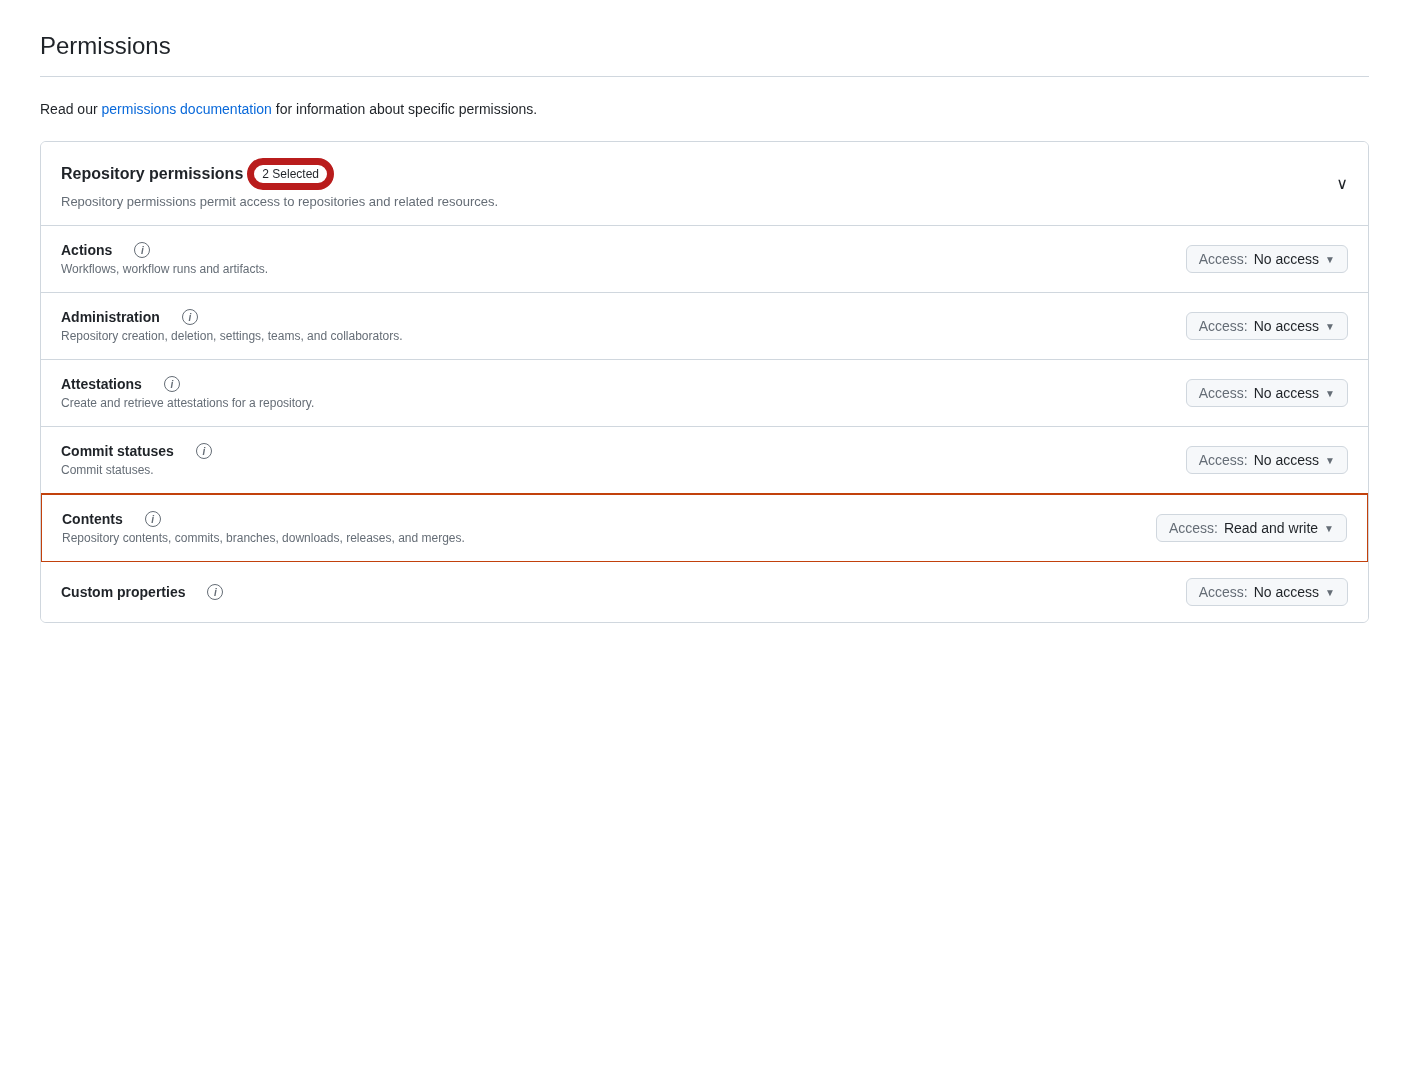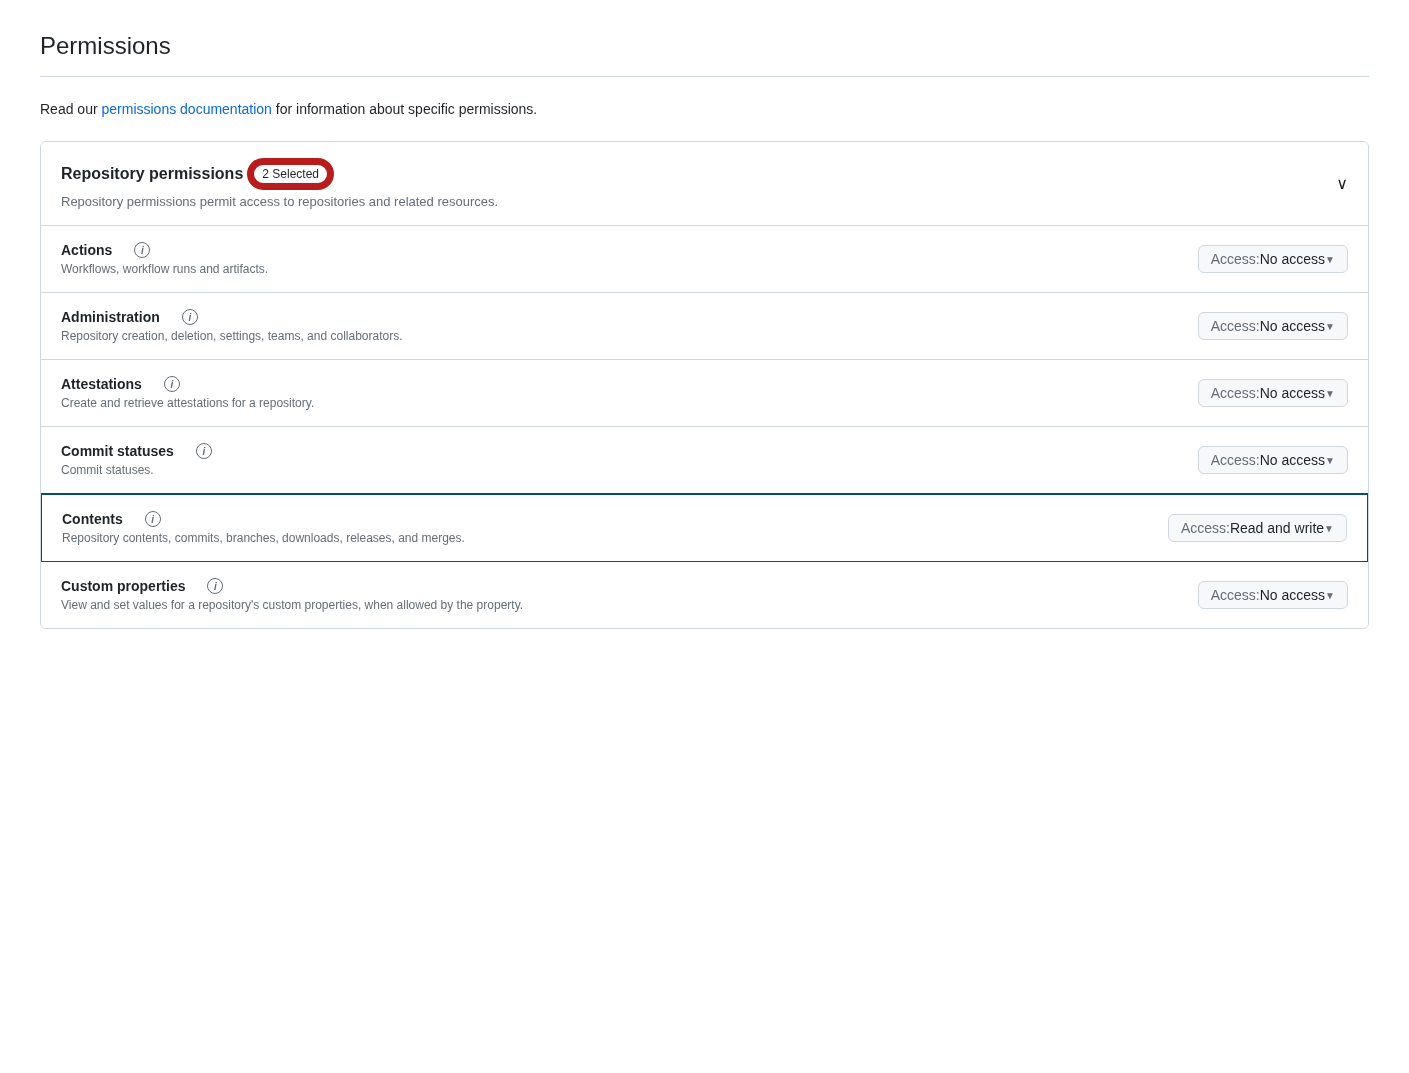--- a/index.html
+++ b/index.html
@@ -97,21 +97,21 @@
       padding: 16px 20px;
       border-bottom: 1px solid #d0d7de;
       background: #ffffff;
     }
 
     .permission-row:last-child {
       border-bottom: none;
     }
 
     .permission-row.highlighted {
-      border: 2px solid #0c4a6e;
+      border: 2px solid #c2410c;
       margin: -1px;
     }
 
     .permission-row-left {
       display: flex;
       flex-direction: column;
       gap: 4px;
     }
 
     .permission-name {
@@ -140,20 +140,21 @@
     }
 
     .permission-desc {
       font-size: 12px;
       color: #656d76;
     }
 
     .access-dropdown {
       display: inline-flex;
       align-items: center;
+      gap: 6px;
       padding: 5px 12px;
       border: 1px solid #d0d7de;
       border-radius: 6px;
       background: #f6f8fa;
       font-size: 14px;
       color: #1f2328;
       cursor: pointer;
       white-space: nowrap;
     }
 
@@ -282,21 +283,20 @@
       <span class="access-value rw">Read and write</span>
       <span class="dropdown-arrow">▼</span>
     </button>
   </div>
       <div class="permission-row">
     <div class="permission-row-left">
       <div class="permission-name">
         <span>Custom properties</span>
         <span class="info-icon" title="More information">i</span>
       </div>
-      <div class="permission-desc">View and set values for a repository's custom properties, when allowed by the property.</div>
     </div>
     <button class="access-dropdown">
       <span class="access-label">Access:</span>
       <span class="access-value">No access</span>
       <span class="dropdown-arrow">▼</span>
     </button>
   </div>
     </div>
 
 </div>

